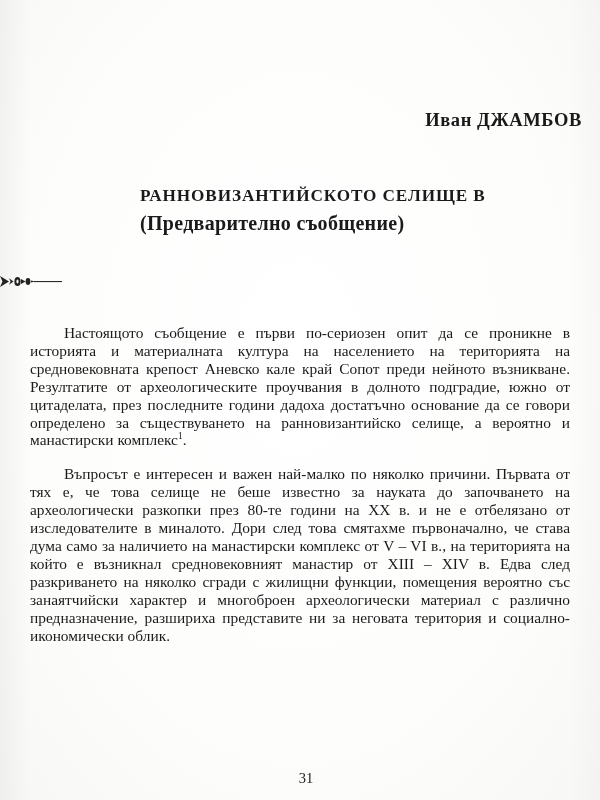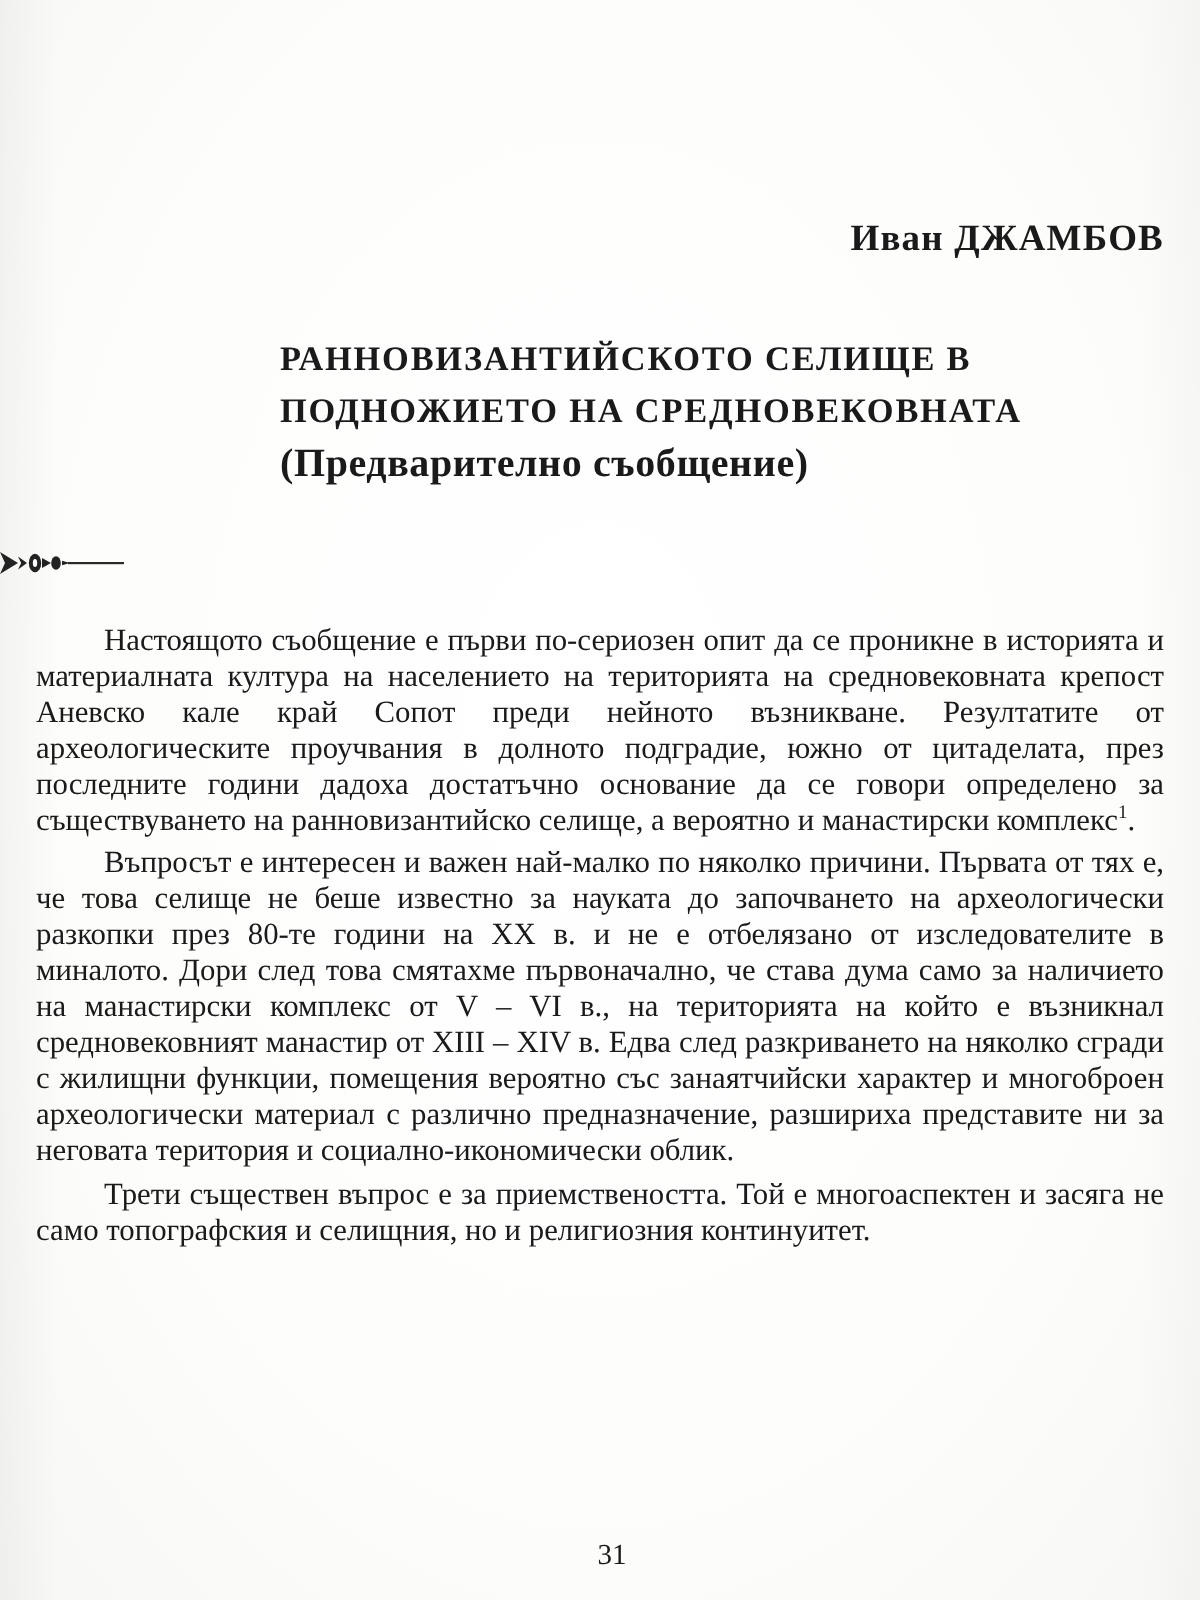--- a/index.html
+++ b/index.html
@@ -49,21 +49,21 @@
     font-size: 18.5px;
     font-weight: bold;
     letter-spacing: 0.6px;
     white-space: nowrap;
   }
 
   
   .title-block {
     position: absolute;
     left: 140px;
-    top: 167px;
+    top: 183px;
     width: 420px;
   }
   .title-line {
     font-size: 17.2px;
     font-weight: bold;
     letter-spacing: 0.9px;
     line-height: 25.5px;
     text-transform: uppercase;
     white-space: nowrap;
   }
@@ -90,21 +90,21 @@
     position: absolute;
     left: 14px;
     top: 308px;
     width: 572px;
     font-size: 15.4px;
     line-height: 17.9px;
     text-align: justify;
     text-justify: inter-word;
   }
   .body-text p {
-    margin: 4px;
+    margin: 16px;
     text-indent: 34px;
     text-align: justify;
   }
   .body-text p:last-child {
     text-align: justify;
   }
   sup {
     font-size: 9.5px;
     vertical-align: super;
     line-height: 0;
@@ -124,21 +124,20 @@
 <body>
 
 <div class="page"></div>
 
 <div class="content">
 
   <div class="author">Иван ДЖАМБОВ</div>
 
   <div class="title-block">
     <div class="title-line">РАННОВИЗАНТИЙСКОТО СЕЛИЩЕ В</div>
-    <div class="title-line">ПОДНОЖИЕТО НА СРЕДНОВЕКОВНАТА</div>
     <div class="subtitle-line">(Предварително съобщение)</div>
   </div>
 
   <div class="ornament">
     <svg width="62" height="20" viewBox="0 0 62 20" xmlns="http://www.w3.org/2000/svg">
       <g fill="#222222">
         <path d="M0 4 L9 9.5 L0 15 L2.5 9.5 Z"></path>
         <path d="M9 6.2 L13.5 9.5 L9 12.8 L10.6 9.5 Z"></path>
         <ellipse cx="17.5" cy="9.5" rx="3.1" ry="4.6"></ellipse>
         <ellipse cx="17.5" cy="9.5" rx="1.1" ry="2.0" fill="#ffffff"></ellipse>
@@ -149,18 +148,17 @@
       <rect x="34" y="9.0" width="28" height="1.1" fill="#2a2a2a"></rect>
     </svg>
   </div>
 
   <div class="body-text">
     <p><span>Настоящото съобщение е първи по-сериозен опит да се проникне в историята и материалната култура на населението на територията на средновековната крепост Аневско кале край Сопот преди нейното възникване. Резултатите от археологическите проучвания в долното подградие, южно от цитаделата, през последните години дадоха достатъчно основание да се говори определено за съществуването на ранновизантийско селище, а вероятно и манастирски комплекс</span><sup>1</sup><span>.</span></p>
 
     <p><span>Въпросът е интересен и важен най-малко по няколко причини. Първата от тях е, че това селище не беше известно за науката до започването на археологически разкопки  през 80-те години на XX в. и не е отбелязано от изследователите в миналото. Дори след това смятахме първоначално, че става дума само за наличието на манастирски комплекс от V – VI в., на територията на който е възникнал средновековният манастир от XIII – XIV в. Едва след разкриването на няколко сгради с жилищни функции, помещения вероятно със занаятчийски характер и многоброен археологически материал с различно предназначение, разшириха представите ни за неговата територия и социално-икономически облик.</span></p>
 
 
-    <p><span>Трети съществен въпрос е за приемствеността. Той е многоаспектен и засяга не само топографския и селищния, но и религиозния континуитет.</span></p>
   </div>
 
   <div class="page-number">31</div>
 
 </div>
 
 </body></html>

